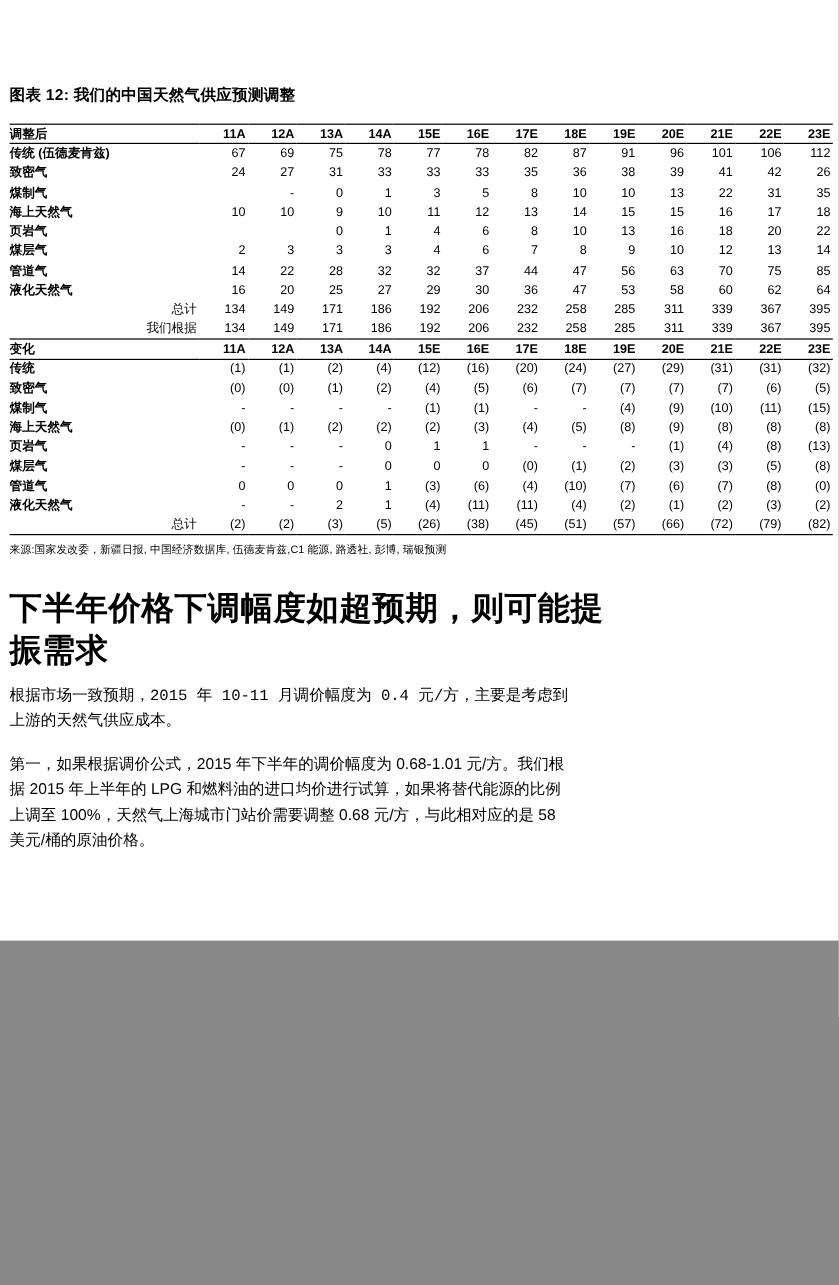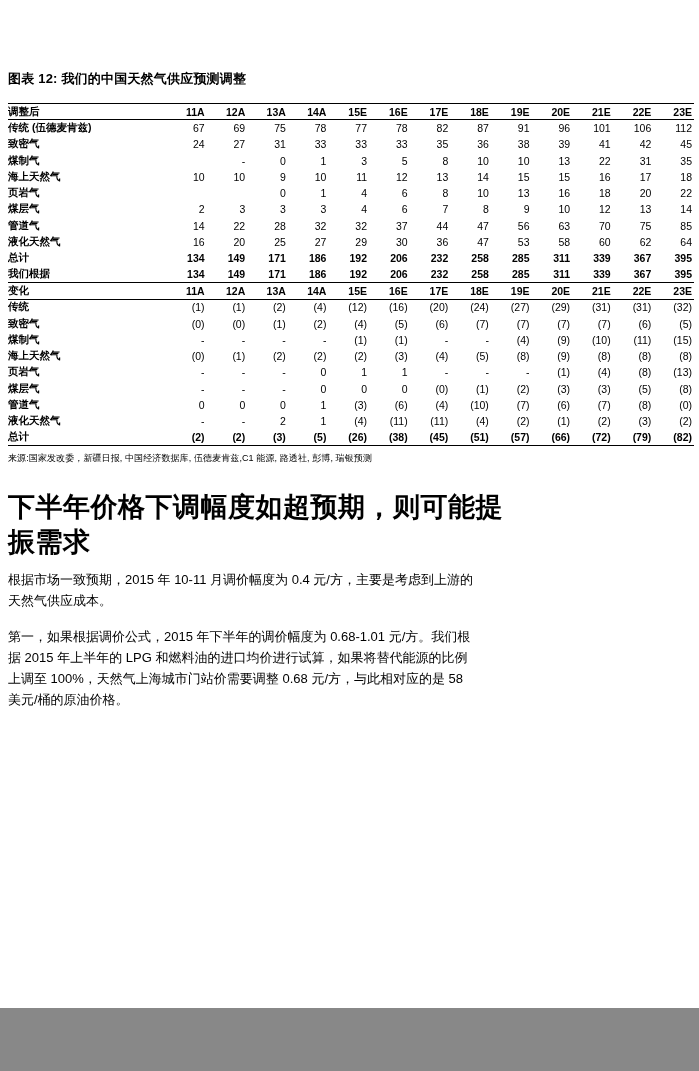--- a/index.html
+++ b/index.html
@@ -1,49 +1,49 @@
 <!DOCTYPE html>
 <html><head>
 <meta charset="utf-8">
 <style>
   * { margin:0; padding:0; box-sizing:border-box; }
   html,body { background:#888; }
   body { font-family:"Liberation Sans","DejaVu Sans",sans-serif; }
   .page {
-    position:relative; width:699px; height:1008px; margin:0 auto;
+    position:relative; width:699px; height:784px; margin:0 auto;
     background:#ffffff; color:#000; overflow:hidden;
   }
   .content { padding:0 5px 0 8px; }
 
   
   .figure-title { margin-top:70px; font-size:13px; font-weight:bold; letter-spacing:0.2px; }
   table.fx {
     width:686px; margin-top:15px; border-collapse:collapse; table-layout:fixed;
     font-size:10.5px; border-bottom:1.5px solid #000;
   }
   table.fx col.lblcol { width:158px; }
   table.fx th, table.fx td {
     height:16.3px; padding:0 2px 0 0; vertical-align:middle;
     text-align:right; font-weight:normal; white-space:nowrap; overflow:hidden;
   }
   table.fx tr.hdr th {
     border-top:1.5px solid #000; border-bottom:1px solid #000; font-weight:bold;
   }
   table.fx .lbl { text-align:left; font-weight:bold; padding-left:0; }
-  table.fx tr.boldrow td { font-weight:bold; }
+  table.fx tr.boldrow td { font-weight:normal;text-align:right; }
   .source { margin-top:6px; font-size:9px; letter-spacing:0.1px; }
 
   
   .heading {
     margin-top:25px; width:505px; font-size:27px; line-height:35px;
     font-weight:bold; letter-spacing:0.5px;
   }
   .para { margin-top:11px; width:470px; font-size:13px; line-height:21px; }
   .para.lead { font-weight:bold; margin-top:15px; }
-  .para.first { margin-top:9px; }
+  .para.first { margin-top:9px;font-family:Liberation Mono, monospace; }
   .para.body3 { margin-top:15px; }
 
   
   .footer {
     position:absolute; left:0; right:0; top:1034px;
     border-top:2px solid #3a3a3a; padding:6px 6px 0 8px;
     display:flex; align-items:baseline;
     font-size:11.5px;
   }
   .footer .sector { font-weight:bold; }
@@ -107,21 +107,21 @@
             <td>31</td>
             <td>33</td>
             <td>33</td>
             <td>33</td>
             <td>35</td>
             <td>36</td>
             <td>38</td>
             <td>39</td>
             <td>41</td>
             <td>42</td>
-            <td>45</td>
+            <td>26</td>
           </tr>
           <tr>
             <td class="lbl">煤制气</td>
             <td></td>
             <td>-</td>
             <td>0</td>
             <td>1</td>
             <td>3</td>
             <td>5</td>
             <td>8</td>

